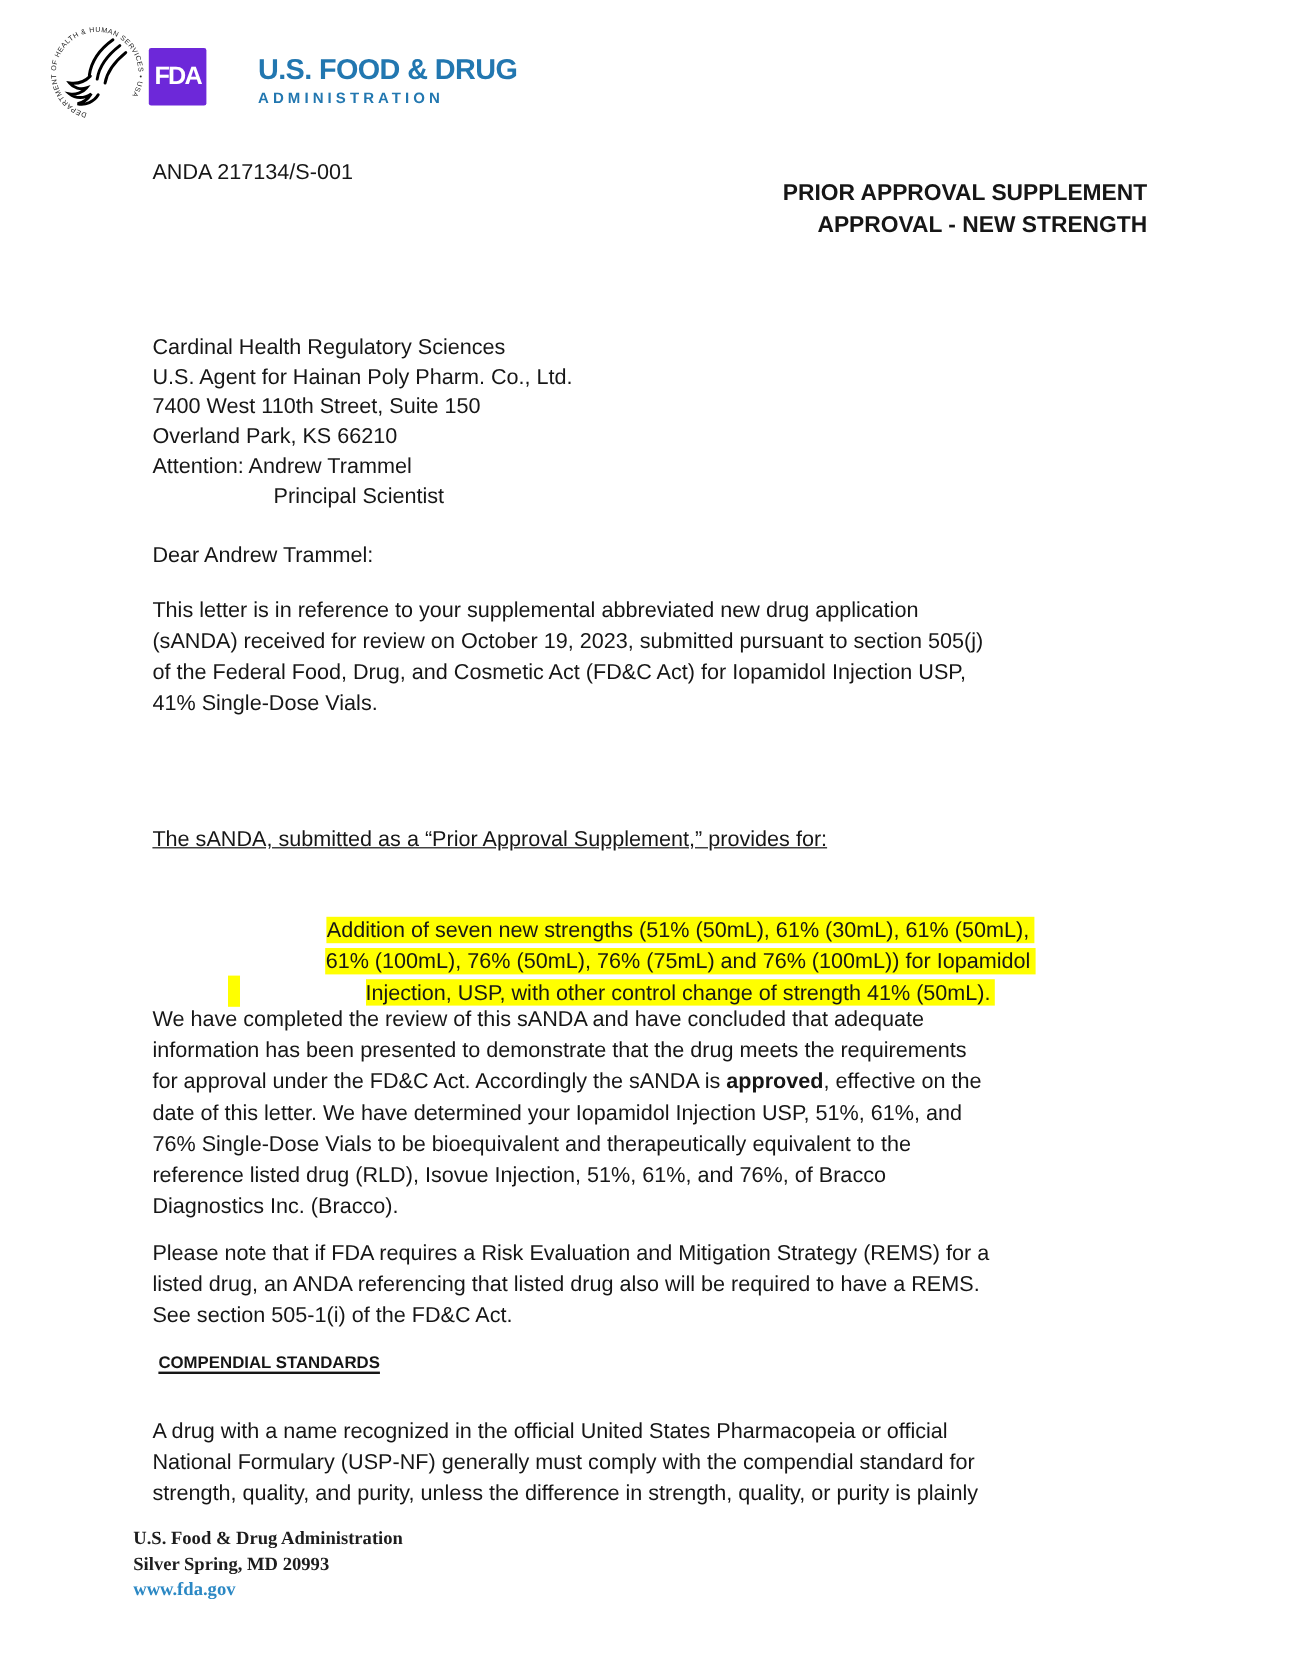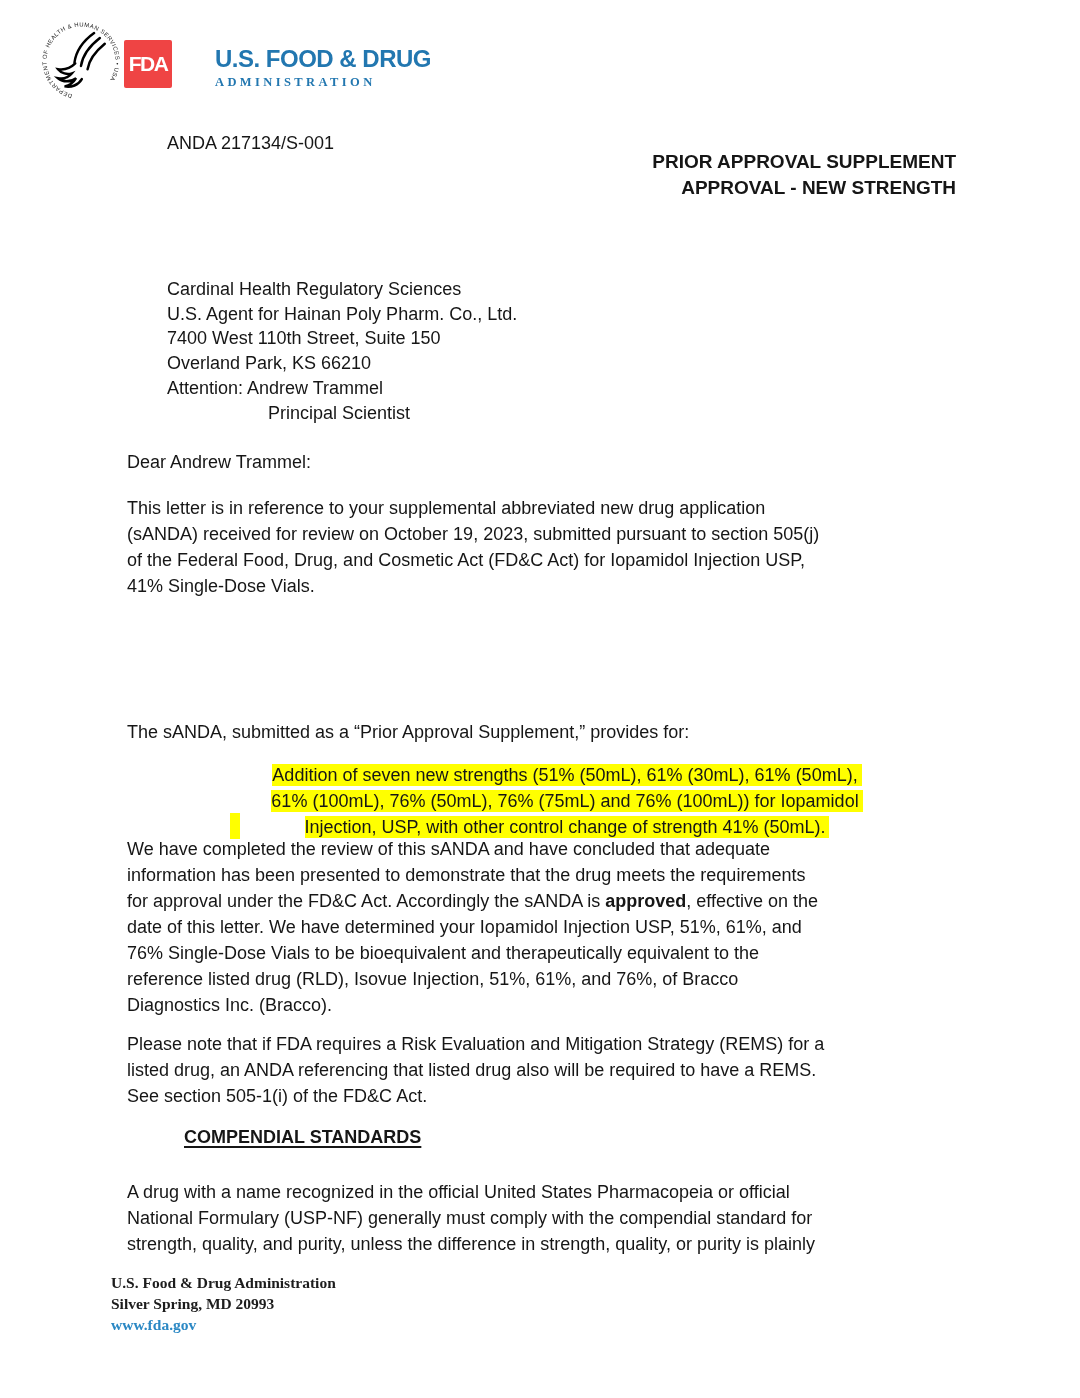--- a/index.html
+++ b/index.html
@@ -11,61 +11,61 @@
     font-family: "Liberation Sans", sans-serif;
     color: #161616;
     overflow: hidden;
   }
 
   
   .letterhead { position: absolute; left: 40px; top: 18px; width: 480px; height: 104px; }
   .hhs-seal { position: absolute; left: 0; top: 2px; width: 82px; height: 82px; }
   .fda-square {
     position: absolute; left: 84px; top: 22px; width: 48px; height: 48px;
-    background: #ef4444; border-radius: 2px;
+    background: #6d28d9; border-radius: 2px;
     display: flex; align-items: center; justify-content: center;
   }
   .fda-square span {
     color: #ffffff; font-weight: 700; font-size: 21px; letter-spacing: -1.5px;
   }
   .wordmark { position: absolute; left: 140px; top: 28px; margin-left: 35px; }
   .wm1 { font-size: 24px; font-weight: 700; color: #2277b0; letter-spacing: -0.5px; line-height: 26px; white-space: nowrap; }
-  .wm2 { font-size: 12.5px; font-weight: 700; color: #2277b0; letter-spacing: 3.4px; margin-top: 3px; white-space: nowrap; font-family: Liberation Serif, serif; }
+  .wm2 { font-size: 12.5px; font-weight: 700; color: #2277b0; letter-spacing: 3.4px; margin-top: 3px; white-space: nowrap; }
 
   
-  .abs { position: absolute; margin-left: 40px; }
+  .abs { position: absolute; }
   .para {
     position: absolute; left: 127px; width: 885px;
     font-size: 18px; line-height: 26px; white-space: pre-line;
   }
   .anda-number { left: 127px; top: 130px; font-size: 18px; line-height: 26px; }
   .title-block {
     right: 124px; top: 149px; text-align: right;
     font-weight: 700; font-size: 19px; line-height: 26px; white-space: nowrap;
   }
   .recipient { left: 127px; top: 277px; font-size: 18px; }
   .recipient div { line-height: 24.7px; }
   .recipient .indented { padding-left: 101px; }
   .salutation { top: 449px; }
   .p1 { top: 495px; }
   .p2 { top: 618px; }
-  .p3 { top: 719px; }
+  .p3 { top: 686px; text-decoration: underline; }
   .highlight-block { left: 187px; top: 736px; width: 760px; text-align: center; }
   .hl {
     background: #ffff00;
     padding: 1px 4px 1px 0;
     -webkit-box-decoration-break: clone;
     box-decoration-break: clone;
   }
   .hl-nub { left: 190px; top: 813px; width: 10px; height: 26px; background: #ffff00; }
   .p4 { top: 836px; }
   .p4 b { font-weight: 700; }
   .p5 { top: 1031px; }
   .section-heading {
-    left: 144px; top: 1127px; font-size: 18px; font-weight: 700;
+    left: 132px; top: 1127px; font-size: 14px; font-weight: 700;
     text-decoration: underline; text-decoration-thickness: 2px; text-underline-offset: 3px;
   }
   .p6 { top: 1179px; }
 
   
   .footer {
     position: absolute; left: 111px; top: 1272px;
     font-family: "Liberation Serif", serif; font-weight: 700;
     font-size: 15.5px; line-height: 21px; color: #1d1d1d;
   }

